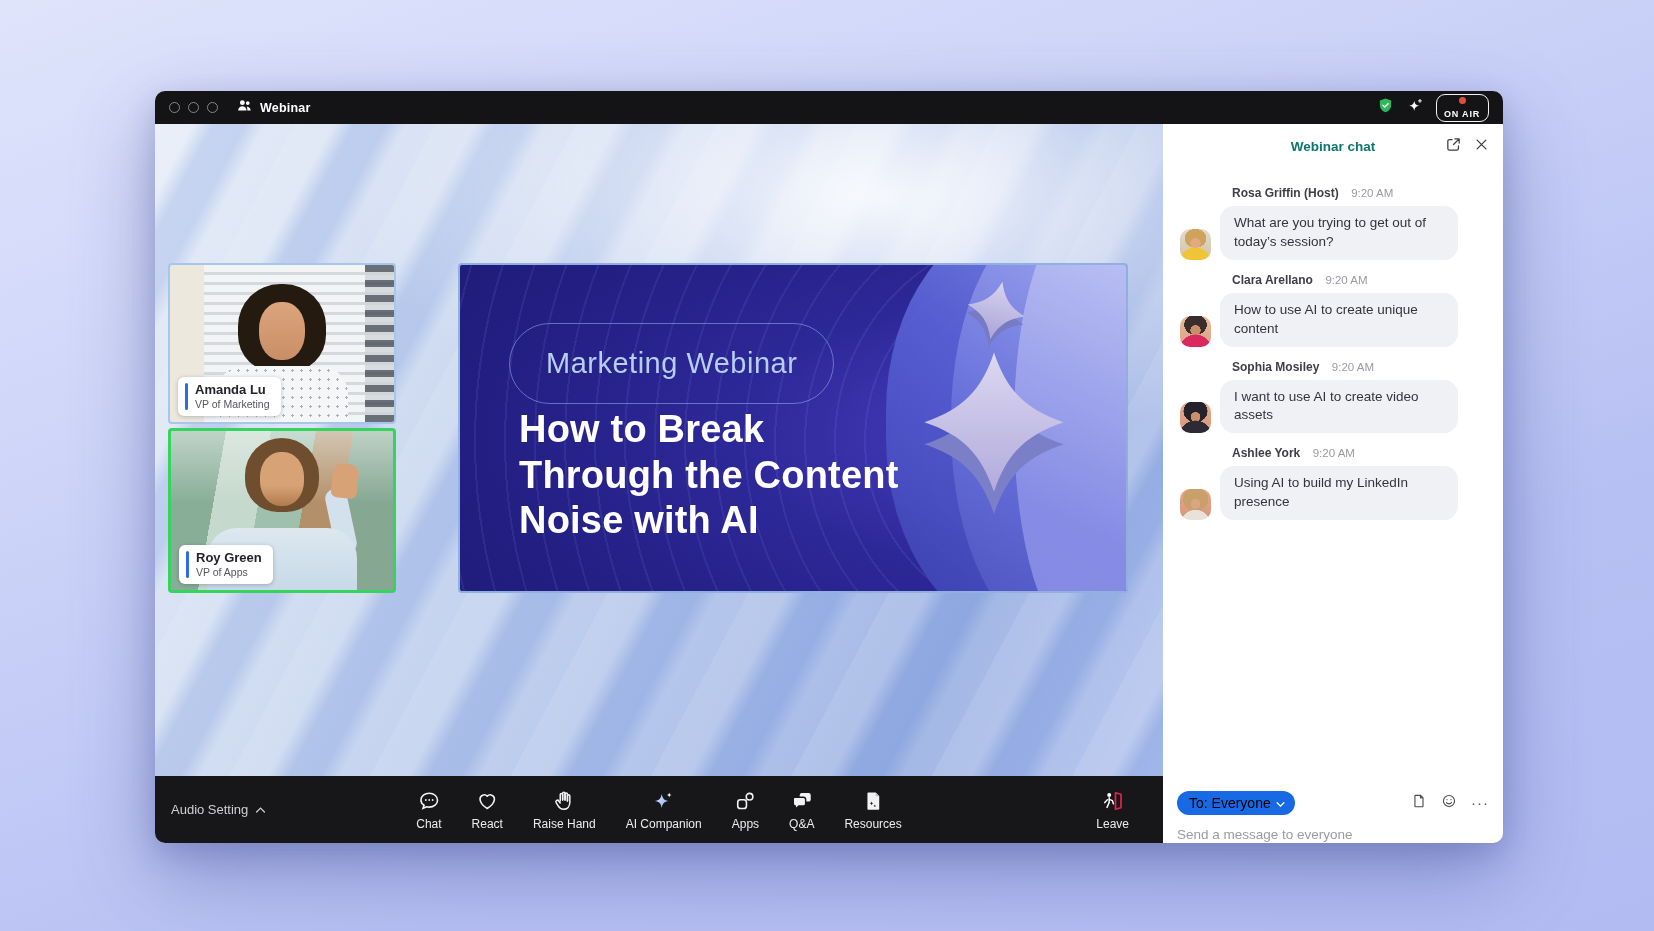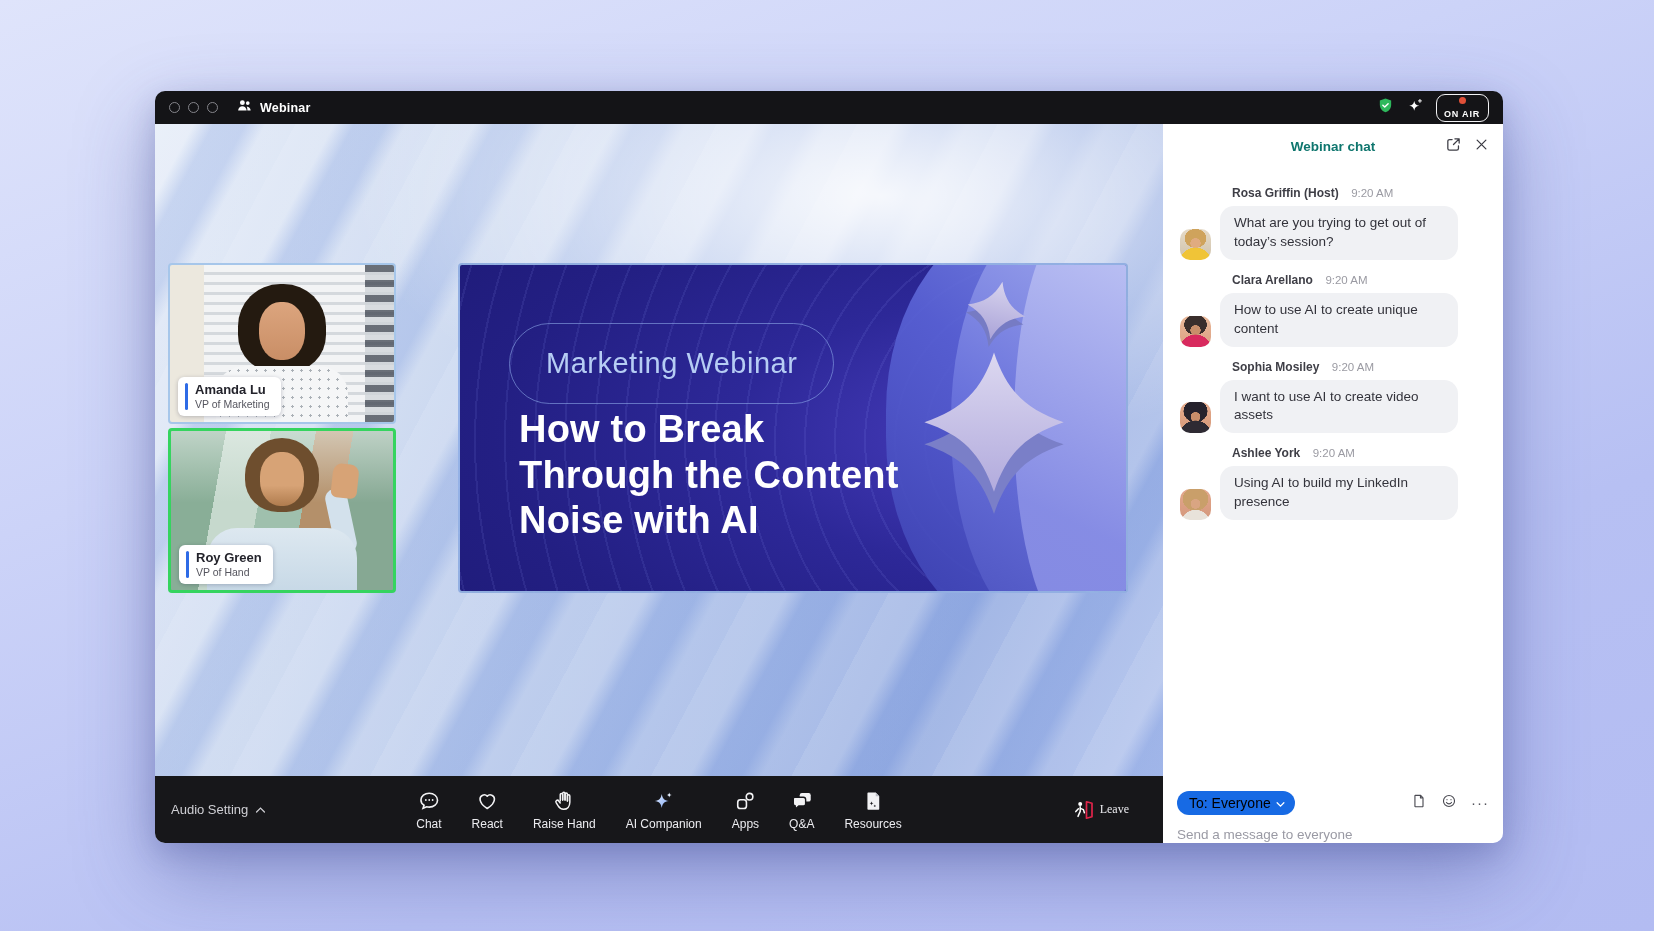--- a/index.html
+++ b/index.html
@@ -87,22 +87,22 @@
   .slide-title { position:absolute; left:59px; top:142px; color:#fff; font-size:38px; font-weight:bold;
     line-height:1.2; letter-spacing:.2px; }
 
   
   .toolbar { position:absolute; left:0; right:0; bottom:0; height:67px; background:#17171a;
     display:flex; align-items:center; padding:0 34px 0 16px; }
   .audio-setting { display:flex; align-items:center; gap:7px; color:#cfcfd4; font-size:13px; cursor:default; }
   .toolbar-center { position:absolute; left:50%; transform:translateX(-50%); display:flex; gap:30px; }
   .tb-btn { display:flex; flex-direction:column; align-items:center; gap:4px; color:#ececf0; font-size:12px; }
   .tb-ico { height:24px; display:flex; align-items:flex-end; }
-  .leave-btn { margin-left:auto; display:flex; flex-direction:row; align-items:center; gap:4px;
-    color:#ececf0; font-size:12px;font-family:Liberation Serif, serif; }
+  .leave-btn { margin-left:auto; display:flex; flex-direction:column; align-items:center; gap:4px;
+    color:#ececf0; font-size:12px; }
 
   
   .chat { width:340px; height:719px; background:#fff; display:flex; flex-direction:column; }
   .chat-header { height:45px; display:flex; align-items:center; justify-content:center; position:relative; }
   .chat-title { font-size:13.5px; font-weight:bold; color:#0f766e; }
   .chat-header-icons { position:absolute; right:14px; top:0; bottom:0; display:flex; align-items:center; gap:12px; }
   .chat-msgs { flex:1; padding:14px 17px 0; overflow:hidden; }
   .msg { margin-bottom:10px; }
   .msg-head { margin-left:52px; margin-bottom:5px; }
   .msg-name { font-size:12px; font-weight:bold; color:#3e3e46; }
@@ -208,21 +208,21 @@
       <div class="tile tile-roy roy">
         <div class="p-arm"></div>
         <div class="p-hand"></div>
         <div class="p-hair"></div>
         <div class="p-face"></div>
         <div class="p-body"></div>
         <div class="name-label">
           <span class="nl-bar"></span>
           <span>
             <div class="nl-name">Roy Green</div>
-            <div class="nl-role">VP of Hand</div>
+            <div class="nl-role">VP of Apps</div>
           </span>
         </div>
       </div>
 
       <div class="slide">
         <div class="terr t1"></div>
         <div class="terr t2"></div>
         <div class="terr t3"></div>
         <svg class="star-big" viewBox="0 0 100 120">
           <defs>

